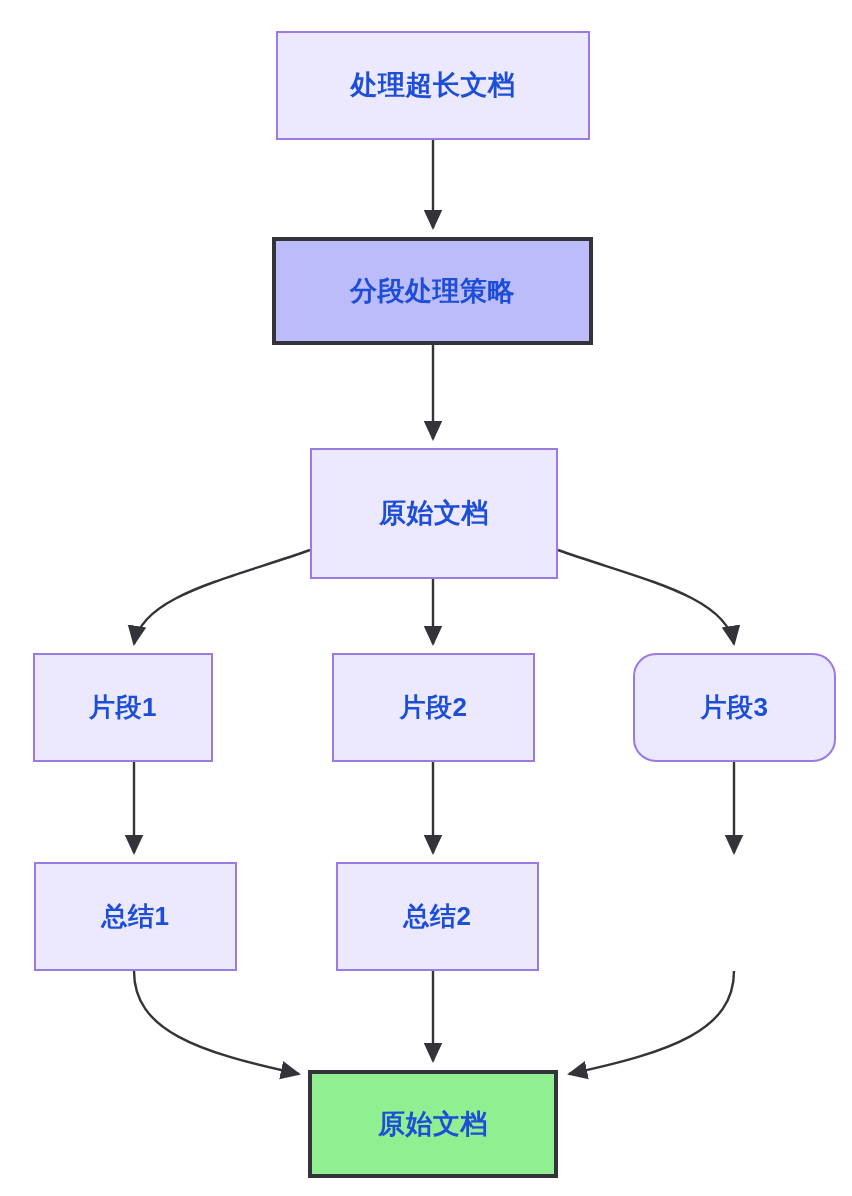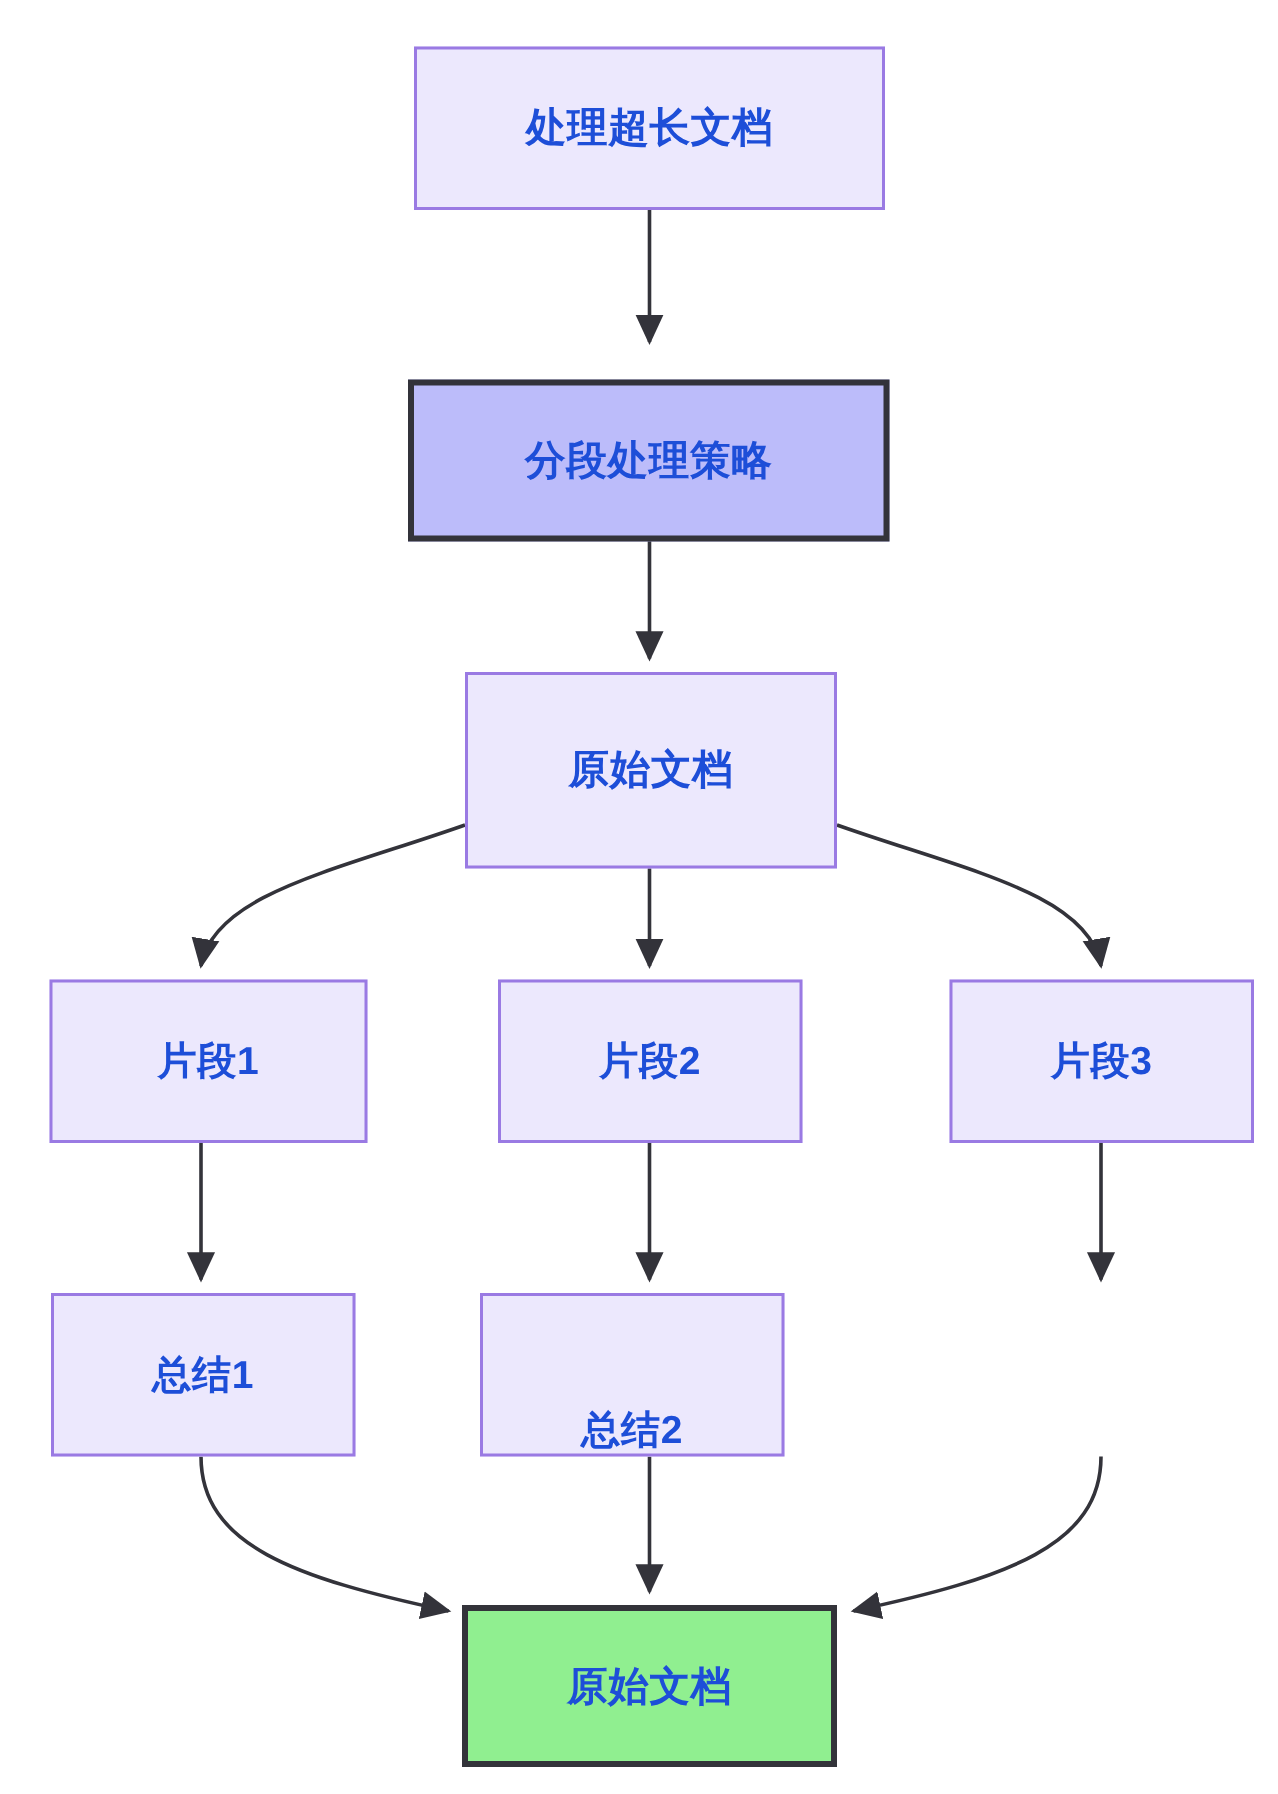--- a/index.html
+++ b/index.html
@@ -44,21 +44,20 @@
   
   .style-light {
     background: #ece8fd;
     border: 2px solid #9a7ae3;
     font-size: 27px;
   }
   .style-strong {
     background: #bcbcfa;
     border: 4px solid #33333a;
     font-size: 27px;
-    margin-top: 16px;
   }
   .style-green {
     background: #90ef90;
     border: 4px solid #33333a;
     font-size: 27px;
   }
   .style-small {
     font-size: 26px;
   }
 </style>
@@ -102,37 +101,37 @@
   </div>
 
   <div class="node style-strong" style="left:272px; top:237px; width:321px; height:108px;">
     <span class="node-label">分段处理策略</span>
   </div>
 
   <div class="node style-light" style="left:310px; top:448px; width:248px; height:131px;">
     <span class="node-label">原始文档</span>
   </div>
 
-  <div class="node style-light style-small" style="left:33px; top:653px; width:212px; height:109px;">
+  <div class="node style-light style-small" style="left:33px; top:653px; width:180px; height:109px;">
     <span class="node-label">片段1</span>
   </div>
 
   <div class="node style-light style-small" style="left:332px; top:653px; width:203px; height:109px;">
     <span class="node-label">片段2</span>
   </div>
 
-  <div class="node style-light style-small" style="left:633px; top:653px; width:203px; height:109px;">
+  <div class="node style-light style-small" style="left:633px; top:653px; width:203px; height:109px;border-radius:23px;">
     <span class="node-label">片段3</span>
   </div>
 
   <div class="node style-light style-small" style="left:34px; top:862px; width:203px; height:109px;">
     <span class="node-label">总结1</span>
   </div>
 
-  <div class="node style-light style-small" style="left:320px; top:862px; width:203px; height:109px;align-items:flex-end;">
+  <div class="node style-light style-small" style="left:336px; top:862px; width:203px; height:109px;">
     <span class="node-label">总结2</span>
   </div>
 
 
   <div class="node style-green" style="left:308px; top:1070px; width:250px; height:108px;">
     <span class="node-label">原始文档</span>
   </div>
 
 </div>
 

